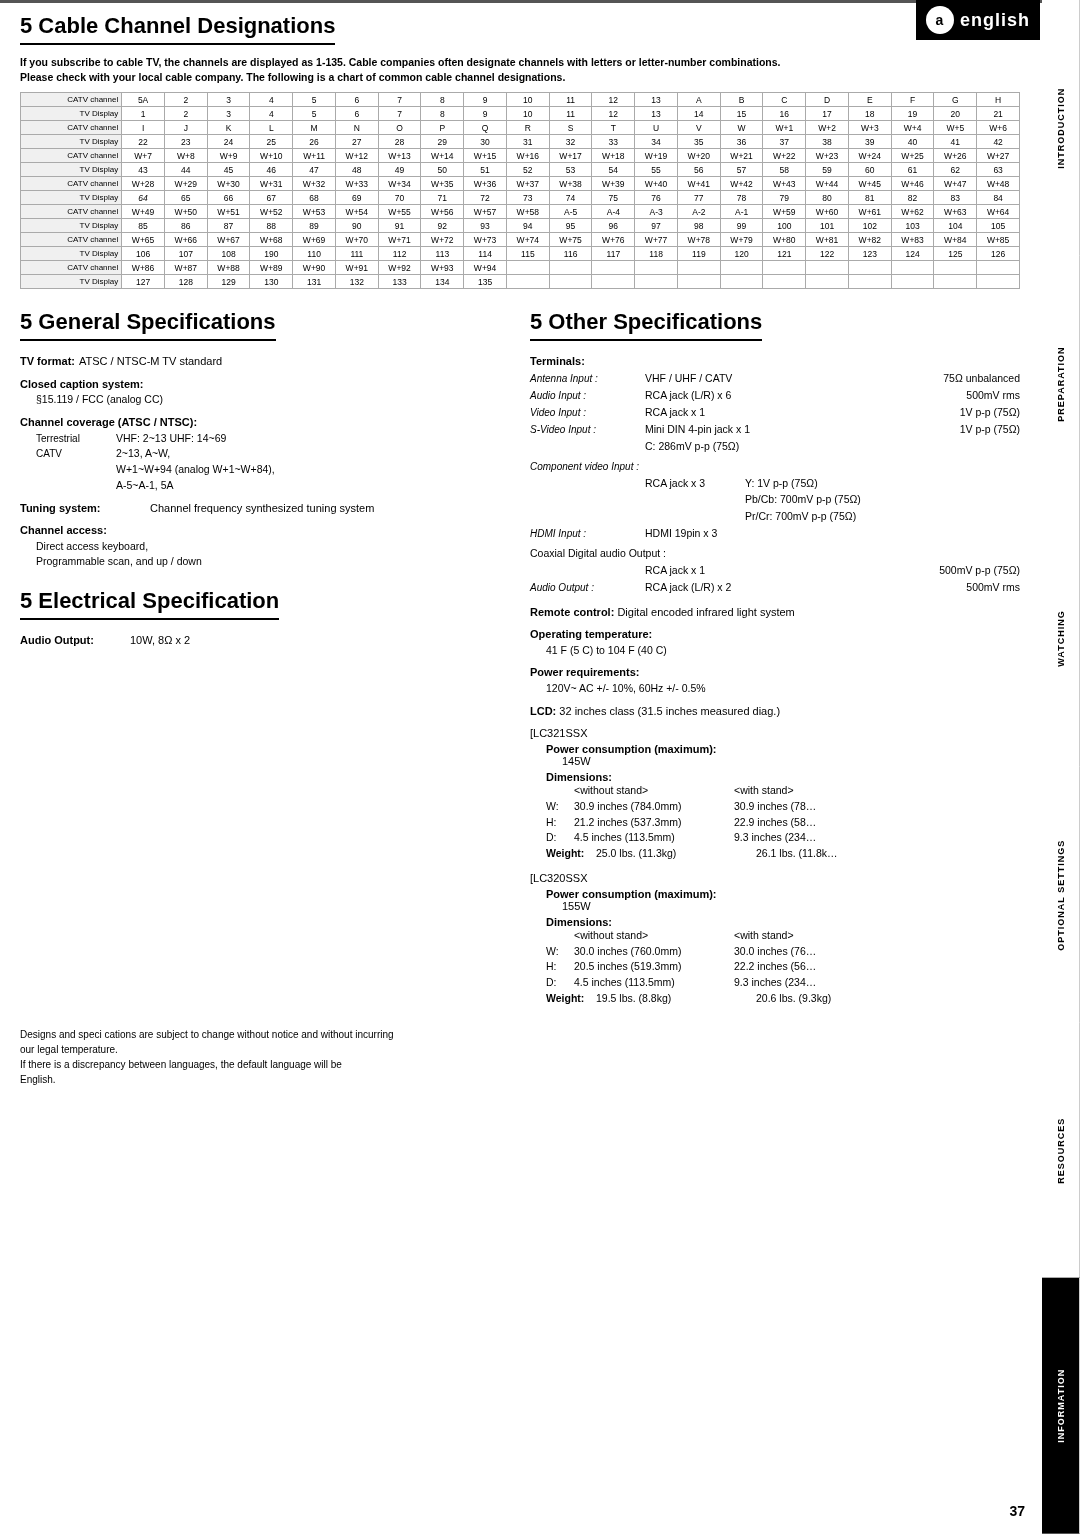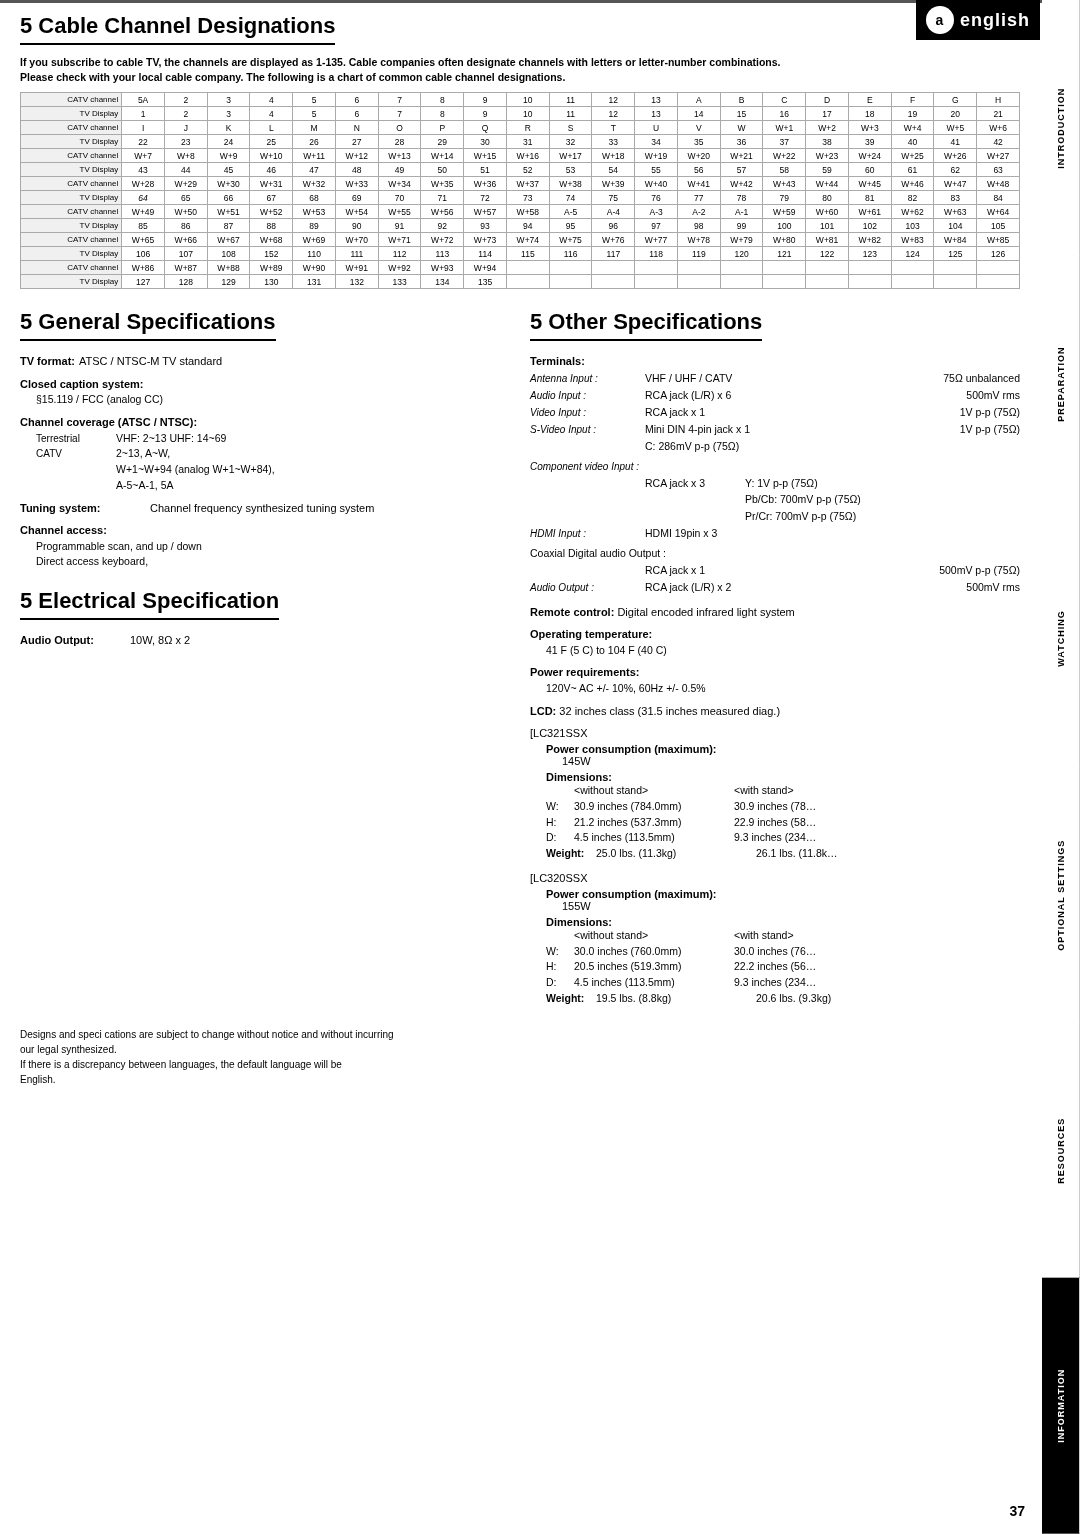--- a/index.html
+++ b/index.html
@@ -532,21 +532,21 @@
             <td style="font-size: 8.5px; padding: 1px 2px;">W+82</td>
             <td style="font-size: 8.5px; padding: 1px 2px;">W+83</td>
             <td style="font-size: 8.5px; padding: 1px 2px;">W+84</td>
             <td style="font-size: 8.5px; padding: 1px 2px;">W+85</td>
           </tr>
           <tr>
             <td class="row-label" style="font-size: 8px; min-width: 65px;">TV Display</td>
             <td style="font-size: 8.5px; padding: 1px 2px;">106</td>
             <td style="font-size: 8.5px; padding: 1px 2px;">107</td>
             <td style="font-size: 8.5px; padding: 1px 2px;">108</td>
-            <td style="font-size: 8.5px; padding: 1px 2px;">152</td>
+            <td style="font-size: 8.5px; padding: 1px 2px;">190</td>
             <td style="font-size: 8.5px; padding: 1px 2px;">110</td>
             <td style="font-size: 8.5px; padding: 1px 2px;">111</td>
             <td style="font-size: 8.5px; padding: 1px 2px;">112</td>
             <td style="font-size: 8.5px; padding: 1px 2px;">113</td>
             <td style="font-size: 8.5px; padding: 1px 2px;">114</td>
             <td style="font-size: 8.5px; padding: 1px 2px;">115</td>
             <td style="font-size: 8.5px; padding: 1px 2px;">116</td>
             <td style="font-size: 8.5px; padding: 1px 2px;">117</td>
             <td style="font-size: 8.5px; padding: 1px 2px;">118</td>
             <td style="font-size: 8.5px; padding: 1px 2px;">119</td>
@@ -647,22 +647,22 @@
       </div>
 
       <div class="spec-row two-col-row">
         <span class="spec-label" style="min-width:130px;">Tuning system:</span>
         <span>Channel frequency synthesized tuning system</span>
       </div>
 
       <div class="spec-row">
         <span class="spec-label">Channel access:</span>
         <div class="spec-indent">
+          <div>Direct access keyboard,</div>
           <div>Programmable scan, and up / down</div>
-          <div>Direct access keyboard,</div>
         </div>
       </div>
 
       
       <div class="elec-section">
         <h2 class="spec-section-title">5 Electrical Specification</h2>
         <div class="spec-row two-col-row">
           <span class="spec-label" style="min-width:110px;">Audio Output:</span>
           <span>10W, 8Ω x 2</span>
         </div>
@@ -835,20 +835,20 @@
           <span class="dims-without">19.5 lbs.    (8.8kg)</span>
           <span class="dims-with">20.6 lbs.    (9.3kg)</span>
         </div>
       </div>
 
     </div>
   </div>
 
   <div class="disclaimer">
     <p>Designs and speci cations are subject to change without notice and without incurring</p>
-    <p>our legal synthesized.</p>
+    <p>our legal temperature.</p>
     <p>If there is a discrepancy between languages, the default language will be</p>
     <p>English.</p>
   </div>
 
 </div>
 
 <div class="page-number">37</div>
 
 </body></html>

